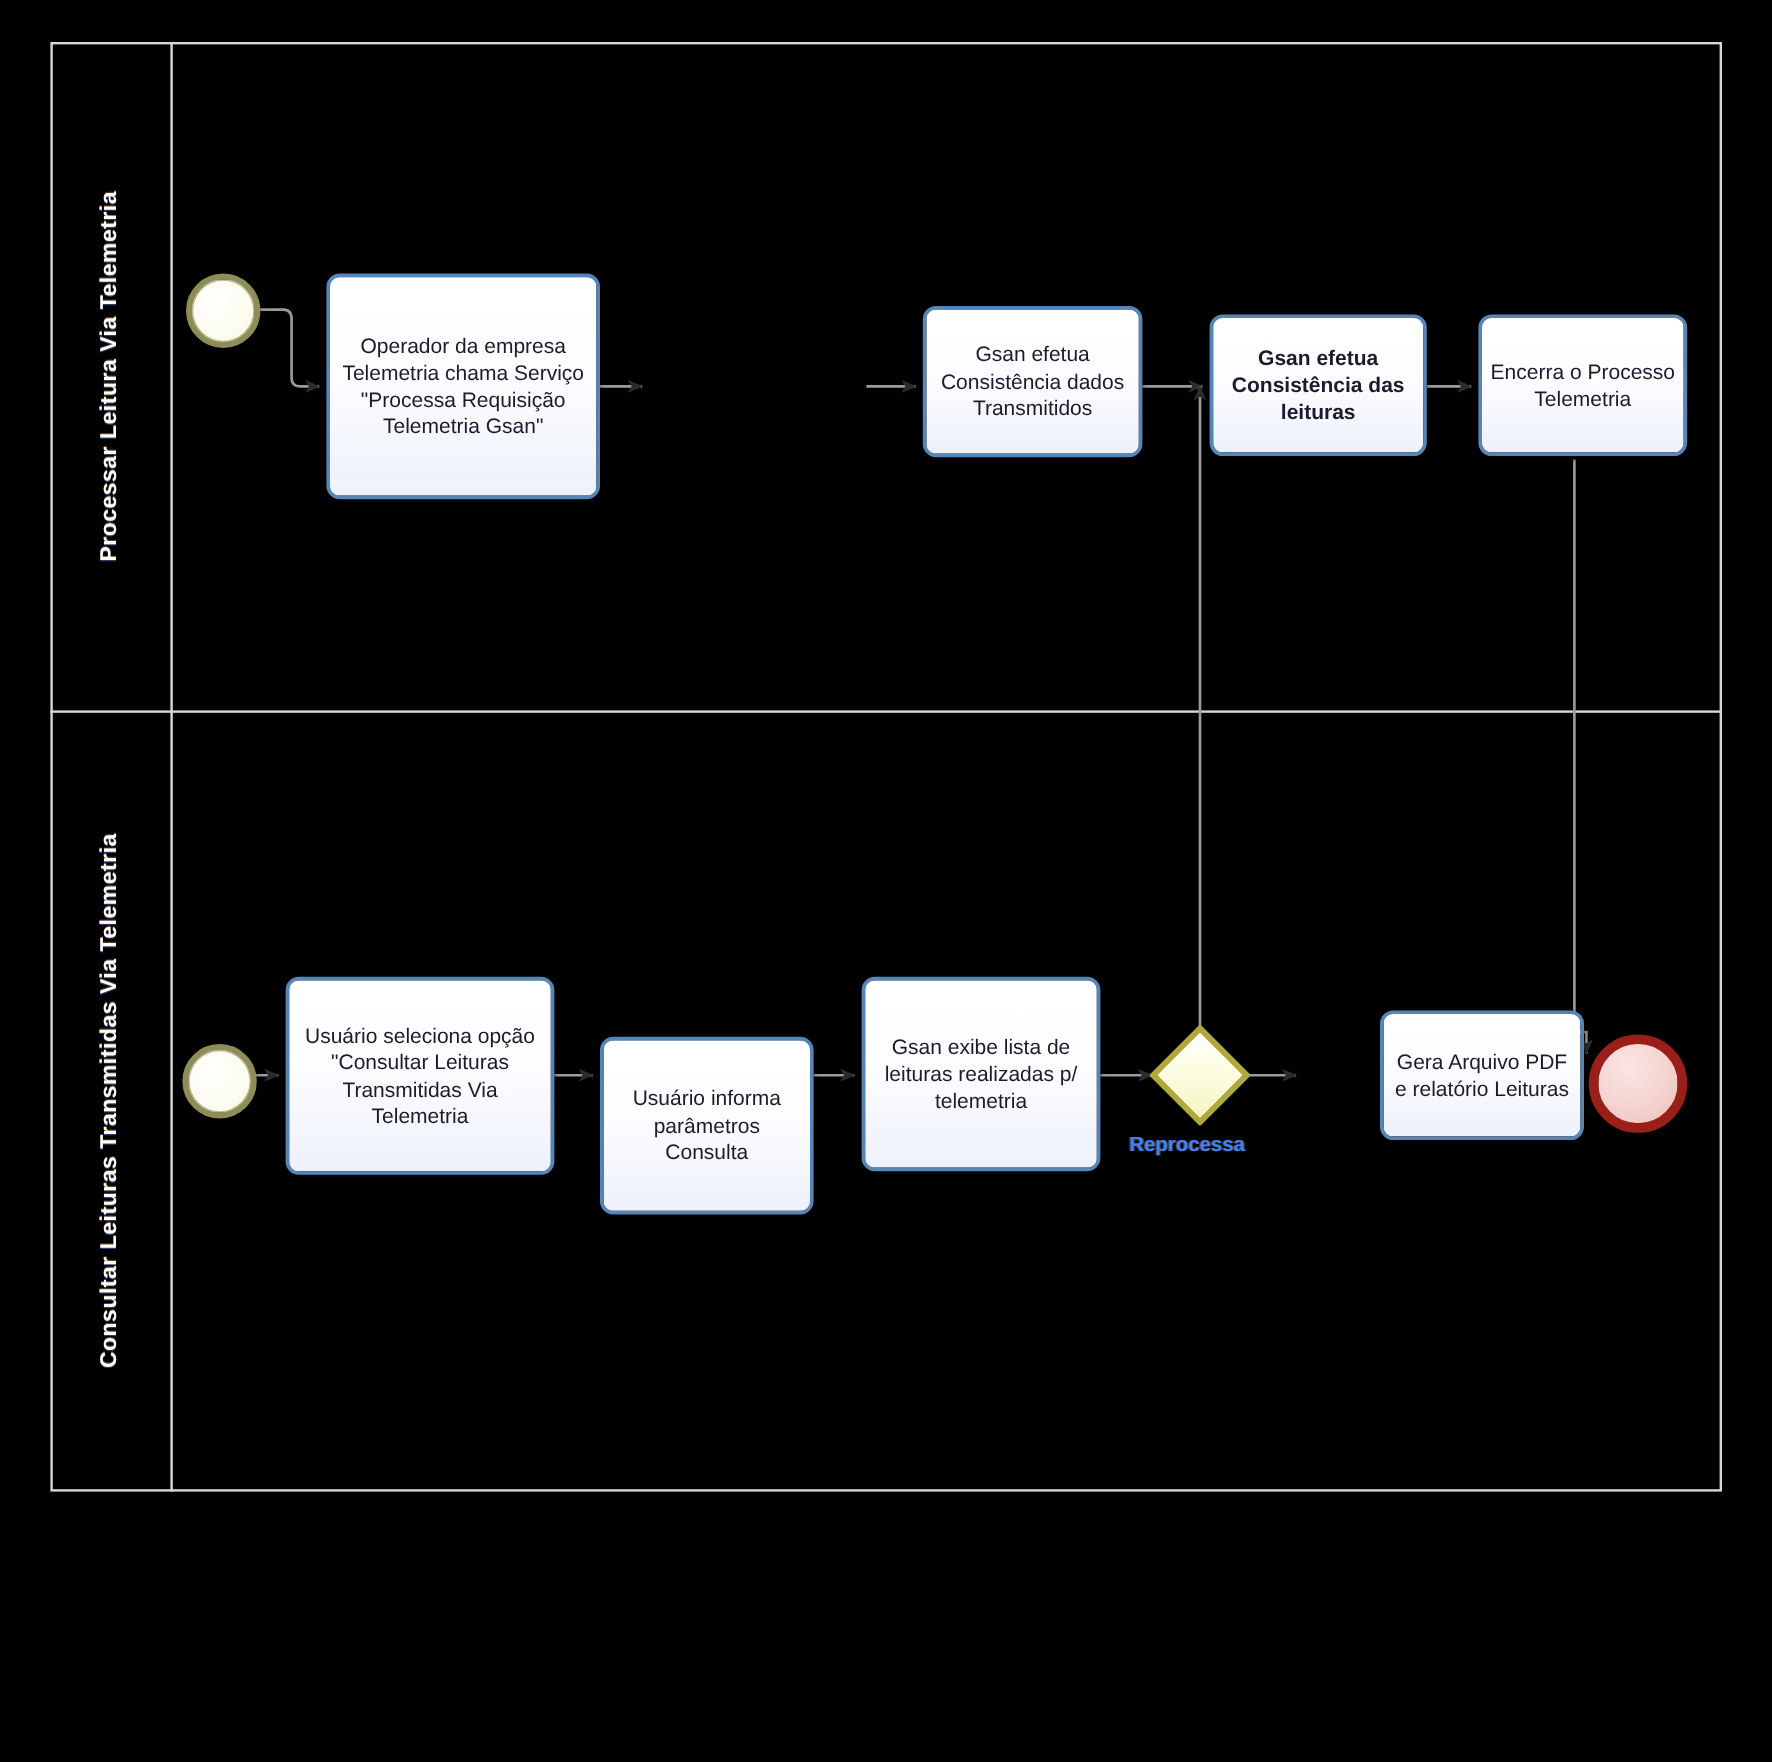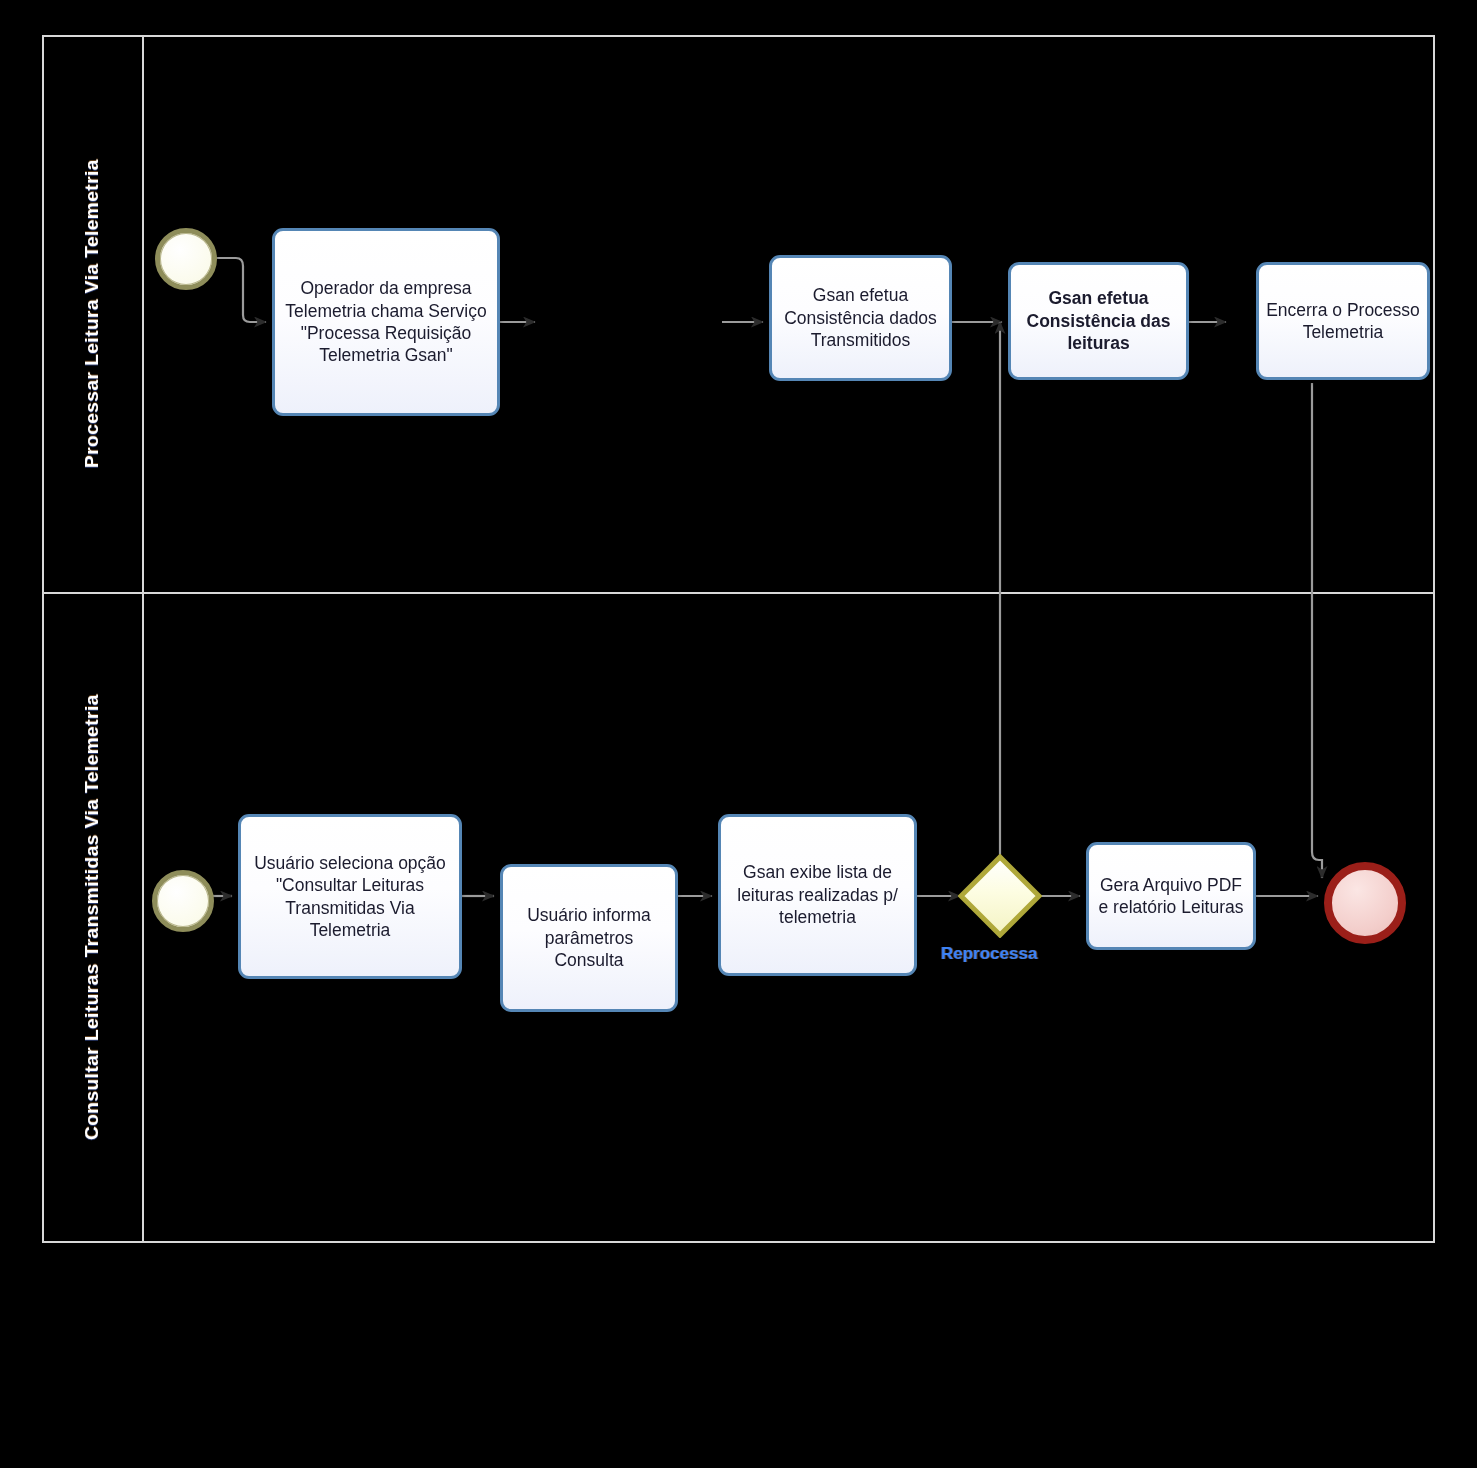--- a/index.html
+++ b/index.html
@@ -106,21 +106,21 @@
 
 
   <div class="task" style="left:769px;top:255px;width:183px;height:126px;">
     <span>Gsan efetua Consistência dados Transmitidos</span>
   </div>
 
   <div class="task" style="left:1008px;top:262px;width:181px;height:118px;font-weight:bold;">
     <span>Gsan efetua Consistência das leituras</span>
   </div>
 
-  <div class="task" style="left:1232px;top:262px;width:174px;height:118px;margin-left:24px;">
+  <div class="task" style="left:1232px;top:262px;width:174px;height:118px;">
     <span>Encerra o Processo Telemetria</span>
   </div>
 
   <div class="start-evt" style="left:152px;top:870px;width:52px;height:52px;"></div>
 
   <div class="task" style="left:238px;top:814px;width:224px;height:165px;">
     <span>Usuário seleciona opção "Consultar Leituras Transmitidas Via Telemetria</span>
   </div>
 
   <div class="task" style="left:500px;top:822px;width:178px;height:148px;margin-top:42px;">
@@ -138,19 +138,19 @@
           <stop offset="0%" stop-color="#ffffff"></stop>
           <stop offset="45%" stop-color="#fdfde2"></stop>
           <stop offset="100%" stop-color="#f4f3c3"></stop>
         </linearGradient>
       </defs>
       <polygon points="42,3 81,42 42,81 3,42" fill="url(#gwg)" stroke="#afa83a" stroke-width="5"></polygon>
     </svg>
   </div>
   <div class="gw-lbl" style="left:941px;top:944px;">Reprocessa</div>
 
-  <div class="task" style="left:1086px;top:842px;width:170px;height:108px;">
+  <div class="task" style="left:1150px;top:842px;width:170px;height:108px;">
     <span>Gera Arquivo PDF e relatório Leituras</span>
   </div>
 
   <div class="end-evt" style="left:1324px;top:862px;width:66px;height:66px;"></div>
 
 </div>
 
 </body></html>

